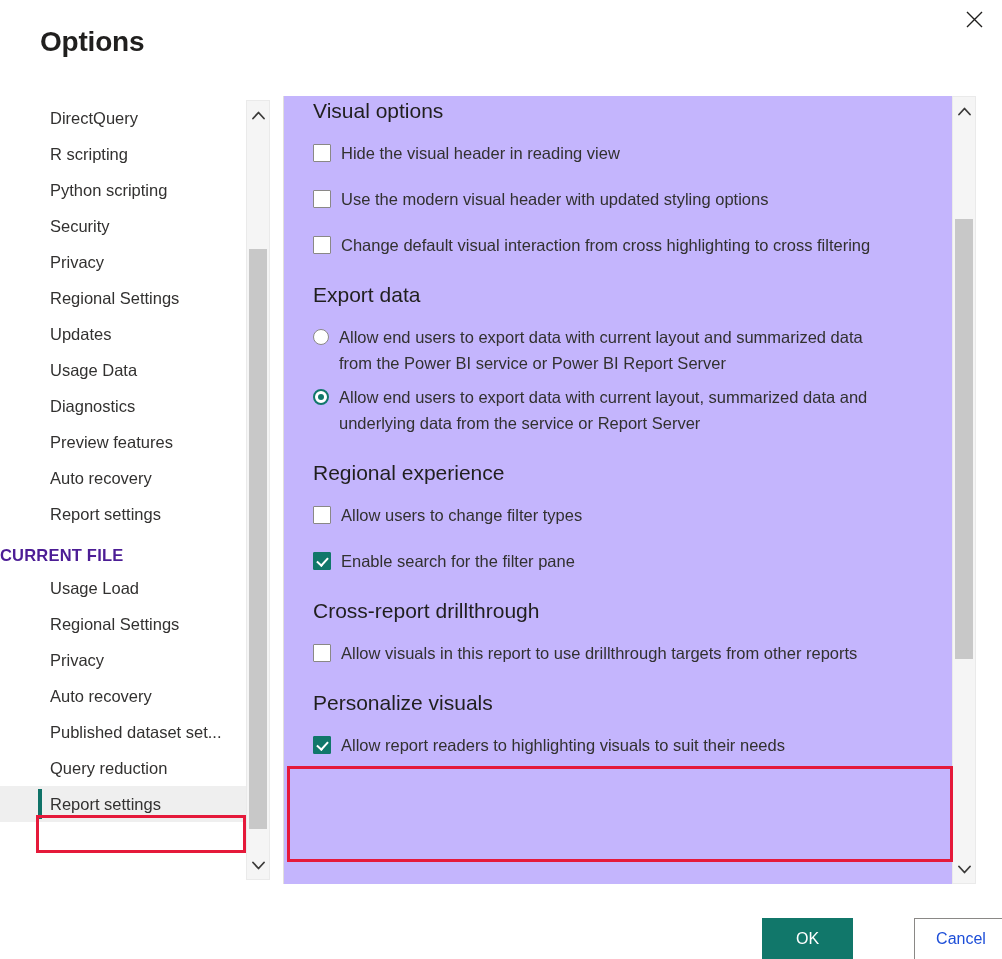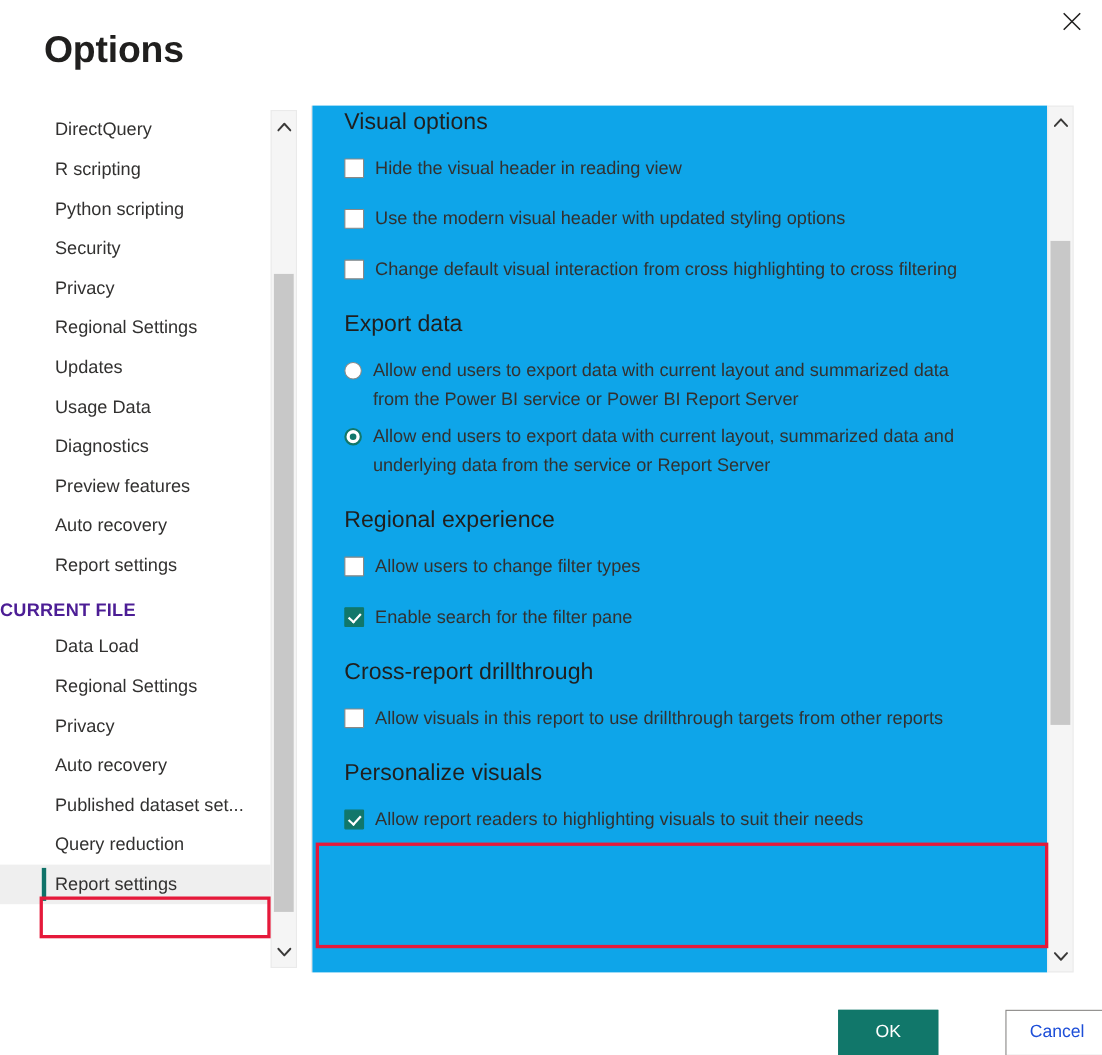--- a/index.html
+++ b/index.html
@@ -37,21 +37,21 @@
     border: none;
     cursor: pointer;
     padding: 0;
   }
   #close-btn svg { display: block; }
 
   #page-title {
     position: absolute;
     left: 40px;
     top: 26px;
-    font-size: 34px;
+    font-size: 28px;
     font-weight: bold;
     color: #201f1e;
     letter-spacing: -0.2px;
   }
 
   
   #sidebar {
     position: absolute;
     left: 0;
     top: 100px;
@@ -133,21 +133,21 @@
   }
 
   
   #content {
     position: absolute;
     left: 284px;
     top: 96px;
     width: 668px;
     height: 788px;
     overflow: hidden;
-    background: #0ea5e9;
+    background: #c4b5fd;
   }
   #content-inner {
     position: absolute;
     left: 0;
     top: -18px;
     width: 668px;
     padding: 0 0 0 0;
   }
 
   .section-heading {
@@ -293,21 +293,21 @@
         <li class="nav-item">Regional Settings</li>
         <li class="nav-item">Updates</li>
         <li class="nav-item">Usage Data</li>
         <li class="nav-item">Diagnostics</li>
         <li class="nav-item">Preview features</li>
         <li class="nav-item">Auto recovery</li>
         <li class="nav-item">Report settings</li>
       </ul>
     <div class="nav-group-title">CURRENT FILE</div>
     <ul class="nav-list" id="file-nav">
-        <li class="nav-item">Data Load</li>
+        <li class="nav-item">Usage Load</li>
         <li class="nav-item">Regional Settings</li>
         <li class="nav-item">Privacy</li>
         <li class="nav-item">Auto recovery</li>
         <li class="nav-item">Published dataset set...</li>
         <li class="nav-item">Query reduction</li>
         <li class="nav-item selected">Report settings</li>
       </ul>
   </div>
 
   <div class="scrollbar" id="sidebar-scrollbar">

